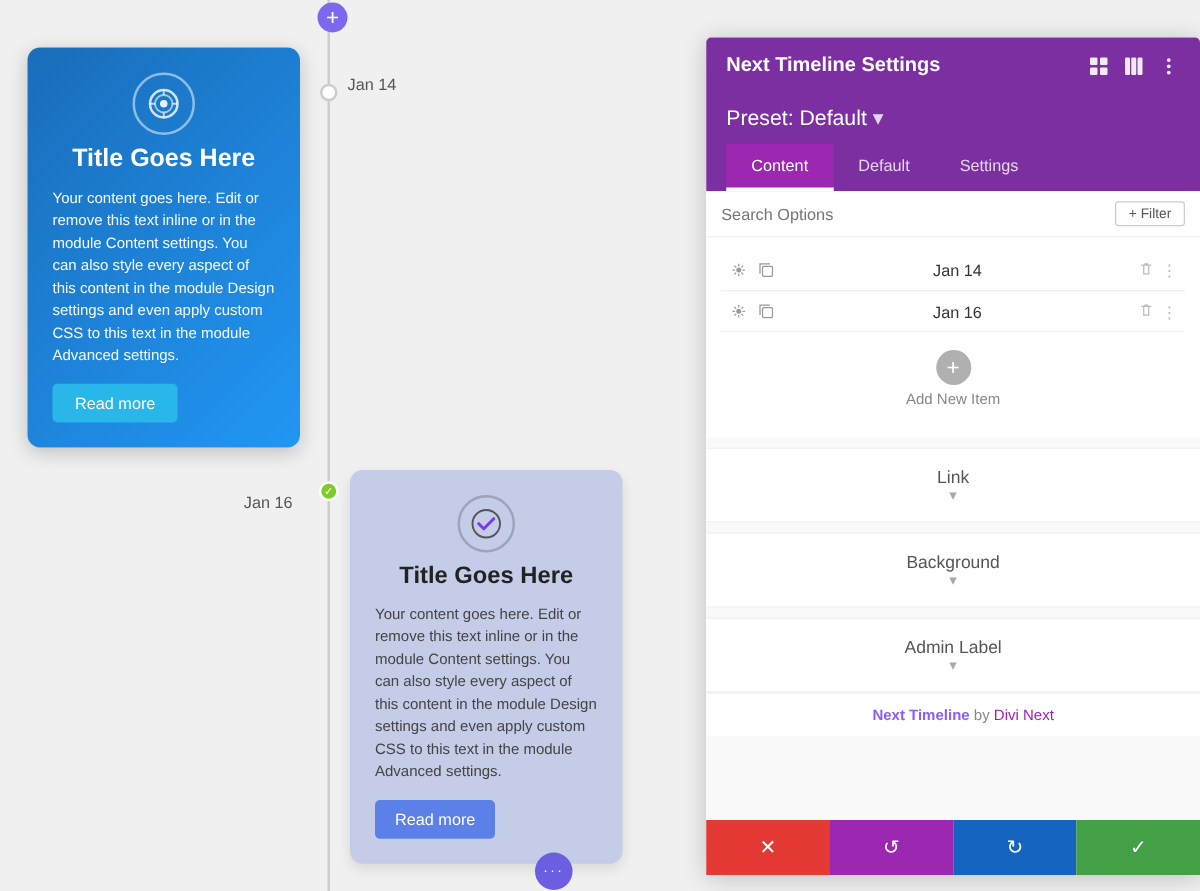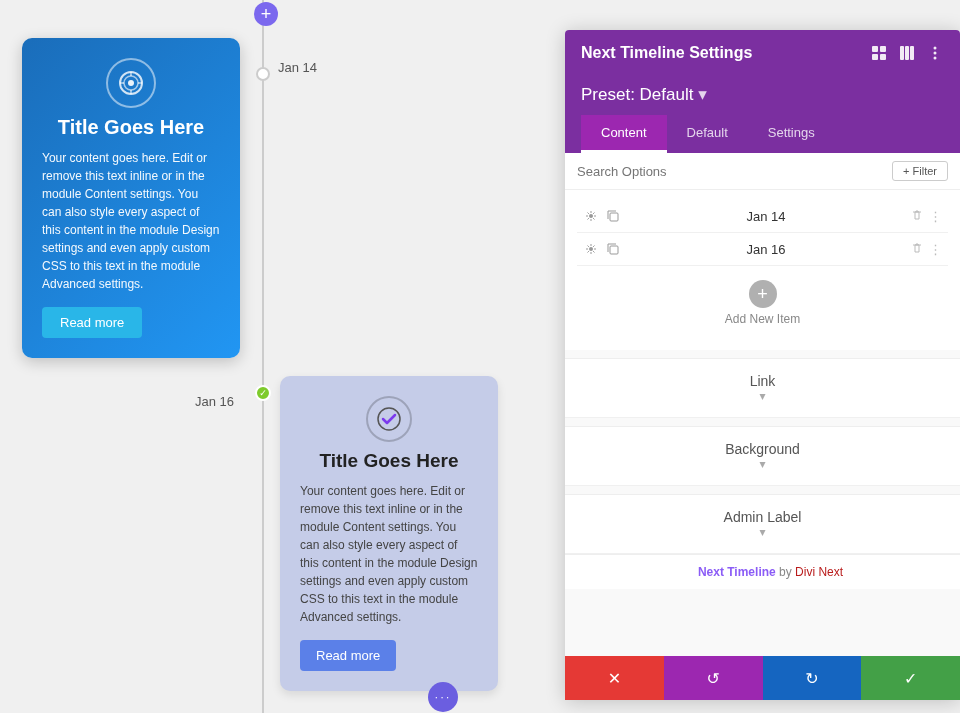--- a/index.html
+++ b/index.html
@@ -433,21 +433,21 @@
       text-decoration: none;
     }
 
     .footer-link-primary {
       color: #8b5cf6;
       font-weight: 700;
       margin-left: 16px;
     }
 
     .footer-link-secondary {
-      color: #b91c1c;
+      color: #a21caf;
     }
 
     .action-bar {
       display: flex;
       height: 44px;
     }
 
     .action-btn {
       flex: 1;
       border: none;

